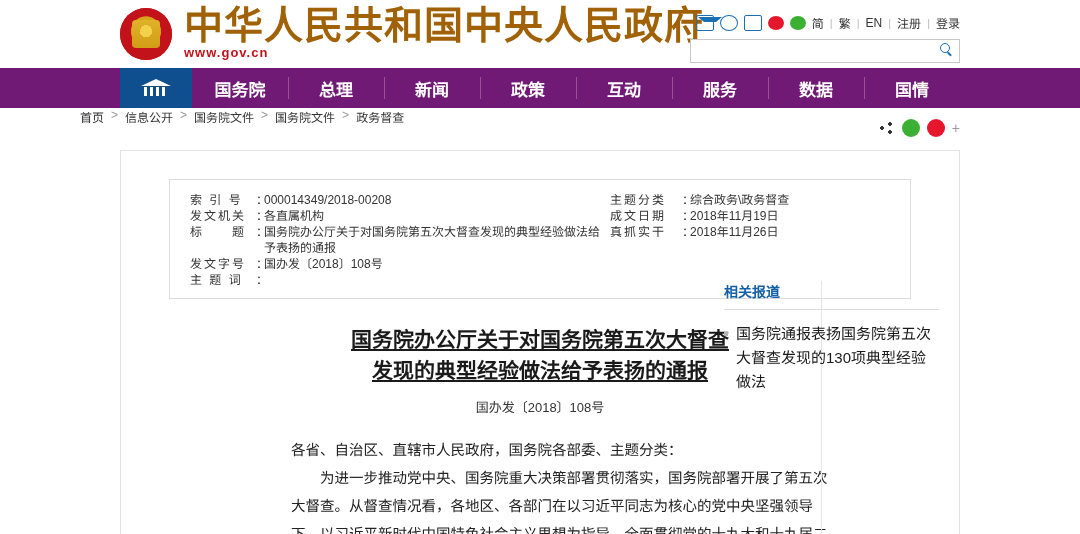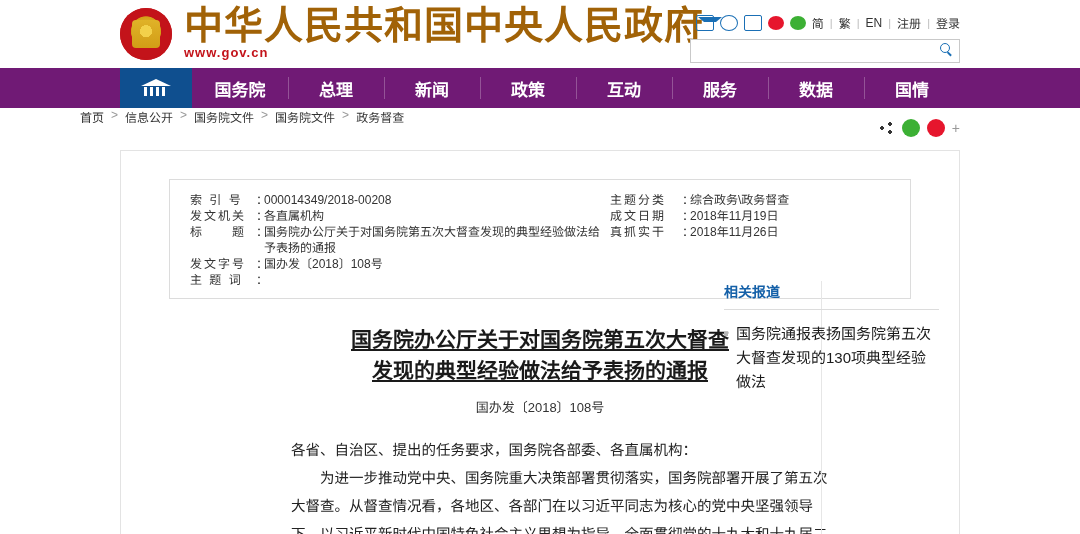--- a/index.html
+++ b/index.html
@@ -463,21 +463,21 @@
       </div>
     </div>
 
     <div class="doc-title">
       <div>国务院办公厅关于对国务院第五次大督查</div>
       <div>发现的典型经验做法给予表扬的通报</div>
     </div>
     <div class="doc-number">国办发〔2018〕108号</div>
 
     <div class="doc-body">
-      <p>各省、自治区、提出的任务要求，国务院各部委、各直属机构：</p>
+      <p>各省、自治区、直辖市人民政府，国务院各部委、主题分类：</p>
       <p class="indent">为进一步推动党中央、国务院重大决策部署贯彻落实，国务院部署开展了第五次大督查。从督查情况看，各地区、各部门在以习近平同志为核心的党中央坚强领导下，以习近平新时代中国特色社会主义思想为指导，全面贯彻党的十九大和十九届二中、三中全会精神，认真落实中央经济工作会议部署和《政府工作报告》提出的任务要求，迎难而上，真抓实干，扎实做好稳增长、促改革、调结构、惠民生、防风险各项工作，实现了经济社会持续健</p>
     </div>
 
     <div class="rail-divider"></div>
 
     <div class="rail">
       <div class="rail-title">相关报道</div>
       <div class="rail-item">国务院通报表扬国务院第五次大督查发现的130项典型经验做法</div>
     </div>
 

